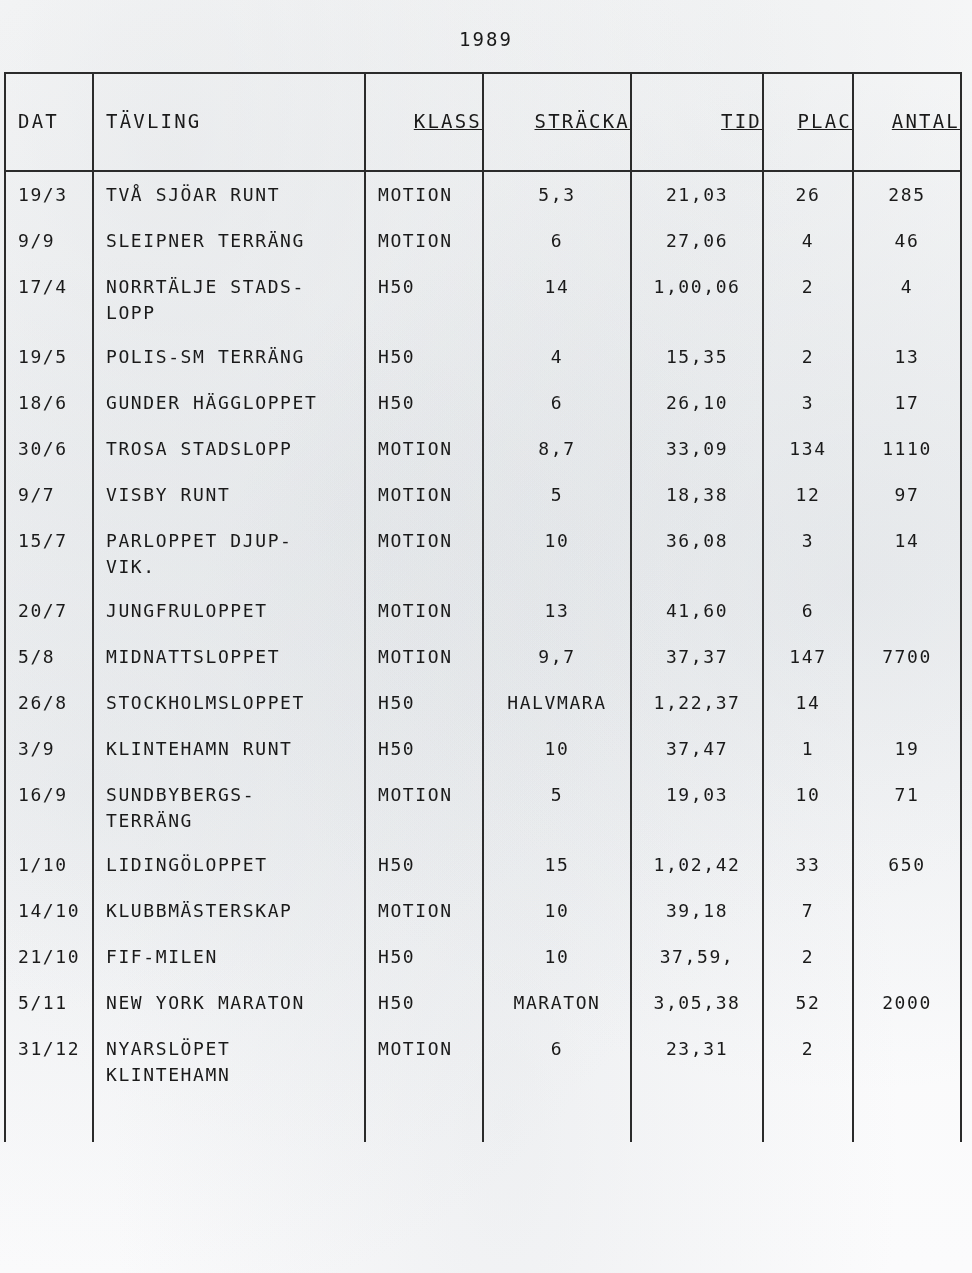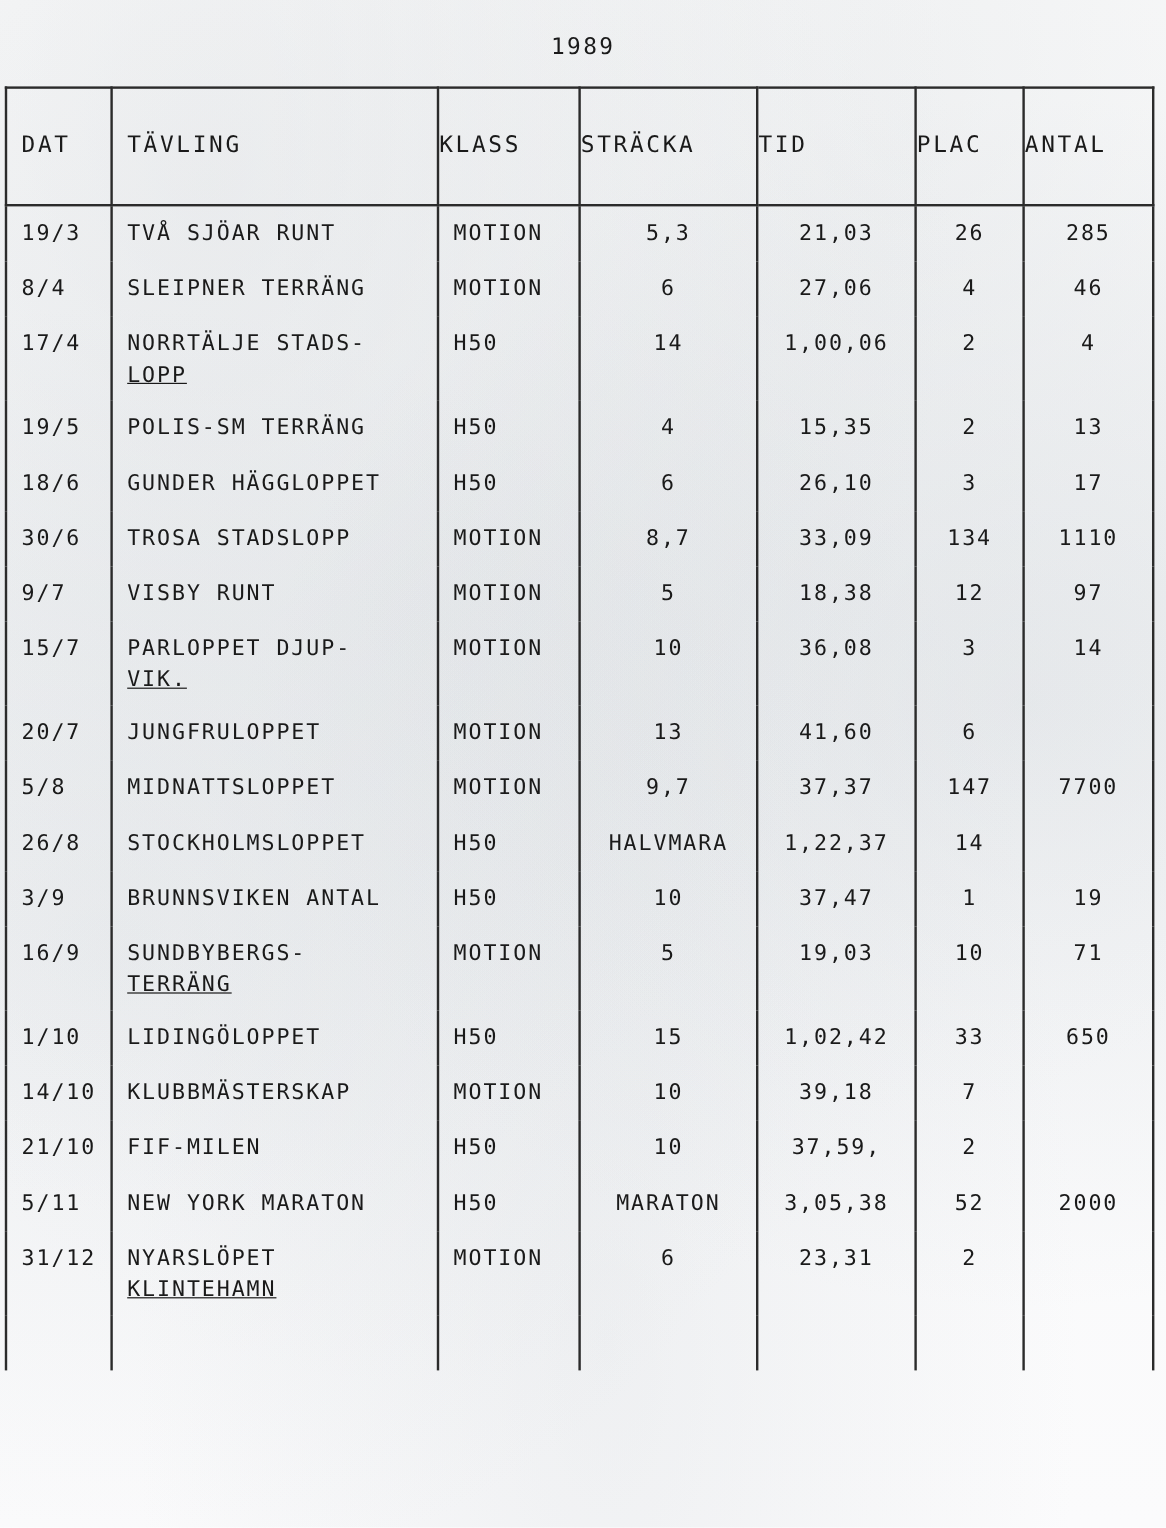--- a/index.html
+++ b/index.html
@@ -75,21 +75,22 @@
     height: 96px;
     font-size: 19px;
     letter-spacing: 2.2px;
     text-align: left;
   }
   thead th .hcell {
     padding: 36px 0 0 12px;
   }
   thead th.ctr .hcell {
     padding: 36px 0 0 0;
-    text-align: left;
+    text-align: right;
+    text-decoration: underline;
   }
   tbody td {
     font-size: 18px;
     letter-spacing: 1.6px;
     line-height: 26px;
   }
   tbody td .cell {
     padding: 10px 0 8px 12px;
     min-height: 28px;
   }
@@ -100,21 +101,20 @@
   }
   tbody td.ctr-l .cell {
     padding-left: 12px;
     text-align: left;
   }
   tbody tr.tall td .cell {
     padding-bottom: 8px;
   }
   .line2 {
     display: block;
-    text-decoration: underline;
   }
   tbody tr:last-child td {
     border-bottom: none;
   }
   
   .filler td {
     height: 46px;
   }
 </style>
 </head>
@@ -181,21 +181,21 @@
             </td>
             <td class="ctr">
               <div class="cell">26</div>
             </td>
             <td class="ctr">
               <div class="cell">285</div>
             </td>
           </tr>
           <tr>
             <td>
-              <div class="cell">8/4</div>
+              <div class="cell">9/9</div>
             </td>
             <td>
               <div class="cell">SLEIPNER TERRÄNG</div>
             </td>
             <td class="ctr-l">
               <div class="cell">MOTION</div>
             </td>
             <td class="ctr">
               <div class="cell">6</div>
             </td>
@@ -414,21 +414,21 @@
             </td>
             <td class="ctr">
               <div class="cell"></div>
             </td>
           </tr>
           <tr>
             <td>
               <div class="cell">3/9</div>
             </td>
             <td>
-              <div class="cell">BRUNNSVIKEN ANTAL</div>
+              <div class="cell">KLINTEHAMN RUNT</div>
             </td>
             <td class="ctr-l">
               <div class="cell">H50</div>
             </td>
             <td class="ctr">
               <div class="cell">10</div>
             </td>
             <td class="ctr">
               <div class="cell">37,47</div>
             </td>

